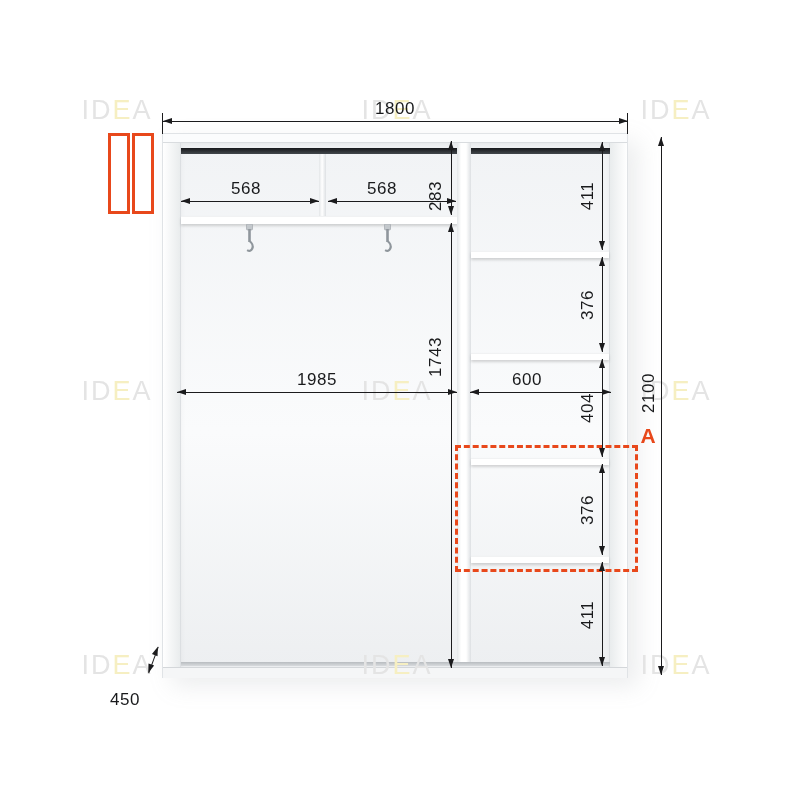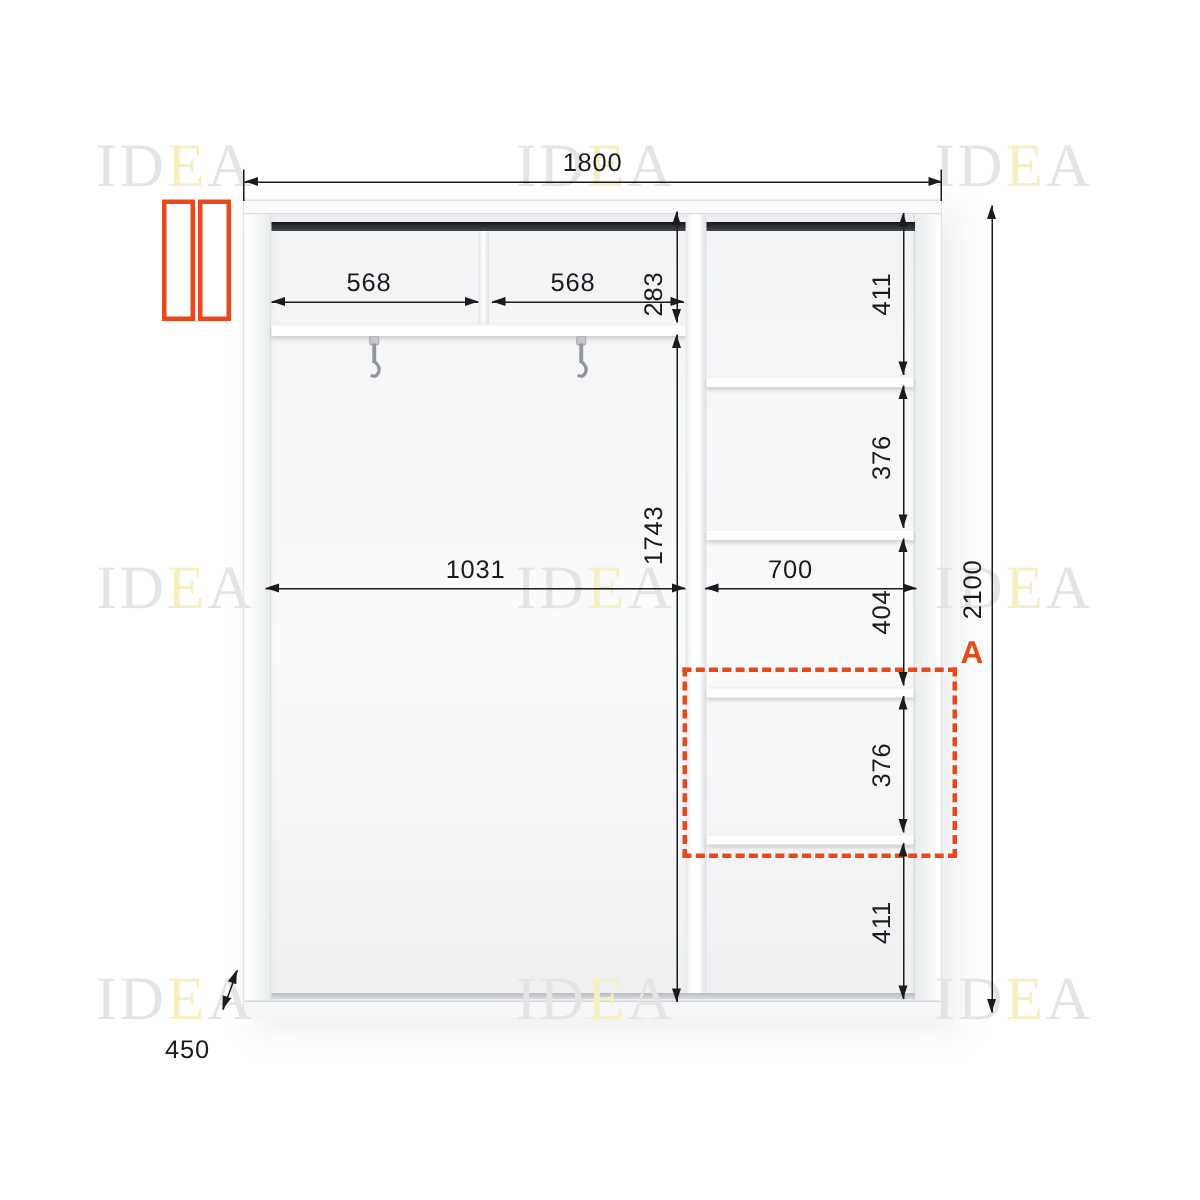--- a/index.html
+++ b/index.html
@@ -3,22 +3,22 @@
 <meta charset="utf-8">
 <style>
   html,body{margin:0;padding:0;background:#ffffff;}
   .stage{
     position:relative;width:800px;height:800px;background:#ffffff;overflow:hidden;
     font-family:"Liberation Sans",sans-serif;
   }
   
   .wm{
     position:absolute;transform:translate(-50%,-50%);
-    font-size:41px;letter-spacing:2px;color:#e4e4e4;font-weight:400;
-    white-space:nowrap;z-index:3;pointer-events:none;user-select:none;font-family:Liberation Serif, serif;
+    font-size:27px;letter-spacing:2px;color:#e4e4e4;font-weight:400;
+    white-space:nowrap;z-index:3;pointer-events:none;user-select:none;
   }
   .wm .wy{color:#f6efc2;}
   
   .wbody{
     position:absolute;left:162px;top:133px;width:466px;height:545px;
     background:#ffffff;border:1px solid #e0e3e6;box-sizing:border-box;
     box-shadow:10px 8px 22px rgba(150,156,162,0.18);z-index:1;
   }
   .wbody > div{position:absolute;box-sizing:border-box;}
   .top-panel{left:0;top:0;width:464px;height:9px;background:#fbfcfd;border-bottom:1px solid #d9dcdf;}
@@ -134,26 +134,26 @@
 
   <div class="dimh" style="left:181px;top:201px;width:138px;"></div>
   <div class="dl" style="left:246px;top:189px;">568</div>
   <div class="dimh" style="left:328px;top:201px;width:128px;"></div>
   <div class="dl" style="left:382px;top:189px;">568</div>
 
   <div class="dimv" style="left:451px;top:141px;height:74px;"></div>
   <div class="dl vert" style="left:436px;top:196px;">283</div>
 
   <div class="dimh" style="left:177px;top:392px;width:280px;"></div>
-  <div class="dl" style="left:317px;top:380px;">1031</div>
+  <div class="dl" style="left:317px;top:380px;">1985</div>
   <div class="dimv" style="left:451px;top:223px;height:445px;"></div>
   <div class="dl vert" style="left:436px;top:357px;">1743</div>
 
   <div class="dimh" style="left:470px;top:392px;width:141px;"></div>
-  <div class="dl" style="left:527px;top:380px;">700</div>
+  <div class="dl" style="left:527px;top:380px;">600</div>
 
   <div class="dimv" style="left:602px;top:142px;height:108px;"></div>
   <div class="dl vert" style="left:588px;top:196px;">411</div>
   <div class="dimv" style="left:602px;top:257px;height:95px;"></div>
   <div class="dl vert" style="left:588px;top:305px;">376</div>
   <div class="dimv" style="left:602px;top:359px;height:98px;"></div>
   <div class="dl vert" style="left:588px;top:408px;">404</div>
   <div class="dimv" style="left:602px;top:464px;height:91px;"></div>
   <div class="dl vert" style="left:588px;top:510px;">376</div>
   <div class="dimv" style="left:602px;top:562px;height:104px;"></div>

